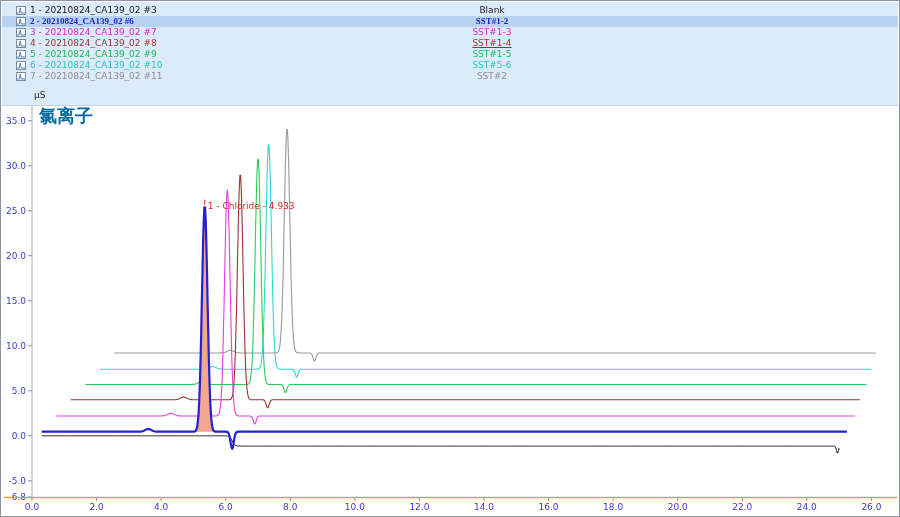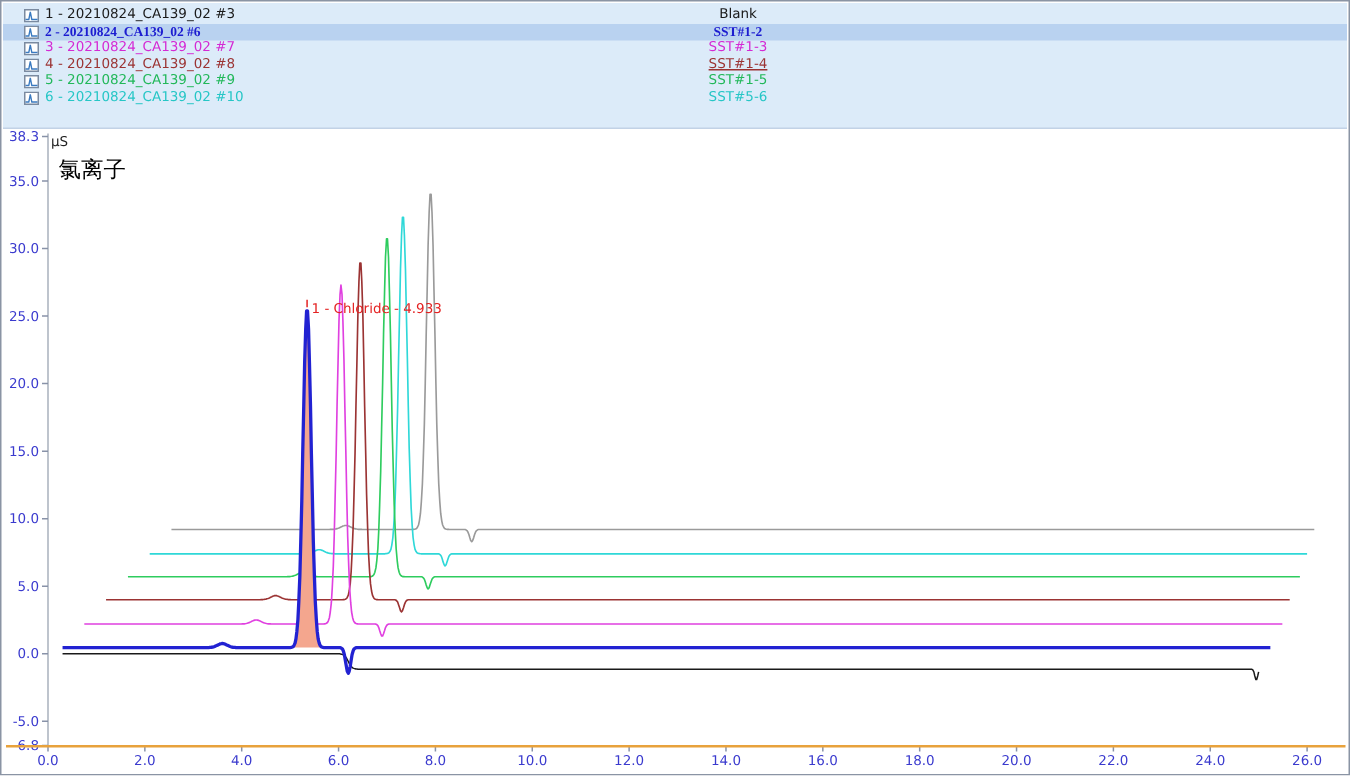--- a/index.html
+++ b/index.html
@@ -4,33 +4,33 @@
 <style>
   * { margin: 0; padding: 0; box-sizing: border-box; }
   html, body { background: #ffffff; font-family: "DejaVu Sans", sans-serif; }
   .window {
     position: relative; width: 900px; height: 517px;
     background: #ffffff; border: 1px solid #8a94a4; overflow: hidden;
   }
   #plot { position: absolute; left: 0; top: 0; }
   #plot text { font-family: "DejaVu Sans", sans-serif; }
   .legend {
-    position: absolute; left: 1px; top: 1px; width: 896px; height: 84px;
+    position: absolute; left: 1px; top: 1px; width: 896px; height: 104px;
     background: #dcebf9; padding-top: 3px; border-bottom: 1px solid #c2d2e6;
   }
   .lg-row {
     position: relative; height: 11px; line-height: 11px;
     font-size: 9px; padding-left: 14px; white-space: nowrap;
   }
   .lg-row.sel { background: #b9d2f0; }
   .lg-row.sel .lg-name, .lg-row.sel .lg-label { font-weight: bold; font-family: Liberation Serif, serif; }
   .lg-icon { display: inline-block; width: 10px; height: 9px; vertical-align: middle; margin-right: 4px; }
   .lg-name { vertical-align: middle; }
   .lg-label { position: absolute; left: 430px; top: 0; width: 120px; text-align: center; }
-  .title { position: absolute; left: 38px; top: 103px; font-size: 15px; color: #000000; }
+  .title { position: absolute; left: 38px; top: 103px; font-size: 18px; color: #0369a1; font-weight: bold; }
   .unit  { position: absolute; left: 33px; top: 89px; font-size: 9px; color: #222222; }
 </style>
 </head>
 <body>
 
 <div class="window">
   <svg id="plot" width="900" height="517">
       <line x1="31" y1="88" x2="31" y2="496" stroke="#a8b0bc" stroke-width="1"></line>
       <line x1="27" y1="90" x2="31" y2="90" stroke="#8892a8" stroke-width="1"></line>
       <text x="25" y="93" text-anchor="end" fill="#3a3ace" font-size="9">38.3</text>
@@ -112,16 +112,20 @@
             <polyline points="1,7 3.2,7 4.2,2 5.2,7 9,7" fill="none" stroke="#3a7ac0" stroke-width="0.9"></polyline>
           </svg></span><span class="lg-name" style="color: rgb(155, 51, 51);">4 - 20210824_CA139_02 #8</span><span class="lg-label" style="color: rgb(155, 51, 51); text-decoration: underline;">SST#1-4</span></div>
       <div class="lg-row"><span class="lg-icon"><svg width="10" height="9" viewBox="0 0 10 9">
             <rect x="0.5" y="0.5" width="9" height="8" fill="#ffffff" stroke="#7a8aa0"></rect>
             <polyline points="1,7 3.2,7 4.2,2 5.2,7 9,7" fill="none" stroke="#3a7ac0" stroke-width="0.9"></polyline>
           </svg></span><span class="lg-name" style="color: rgb(34, 184, 90);">5 - 20210824_CA139_02 #9</span><span class="lg-label" style="color: rgb(34, 184, 90);">SST#1-5</span></div>
       <div class="lg-row"><span class="lg-icon"><svg width="10" height="9" viewBox="0 0 10 9">
             <rect x="0.5" y="0.5" width="9" height="8" fill="#ffffff" stroke="#7a8aa0"></rect>
             <polyline points="1,7 3.2,7 4.2,2 5.2,7 9,7" fill="none" stroke="#3a7ac0" stroke-width="0.9"></polyline>
           </svg></span><span class="lg-name" style="color: rgb(38, 198, 198);">6 - 20210824_CA139_02 #10</span><span class="lg-label" style="color: rgb(38, 198, 198);">SST#5-6</span></div>
+      <div class="lg-row"><span class="lg-icon"><svg width="10" height="9" viewBox="0 0 10 9">
+            <rect x="0.5" y="0.5" width="9" height="8" fill="#ffffff" stroke="#7a8aa0"></rect>
+            <polyline points="1,7 3.2,7 4.2,2 5.2,7 9,7" fill="none" stroke="#3a7ac0" stroke-width="0.9"></polyline>
+          </svg></span><span class="lg-name" style="color: rgb(142, 142, 142);">7 - 20210824_CA139_02 #11</span><span class="lg-label" style="color: rgb(142, 142, 142);">SST#2</span></div>
     </div>
   <div class="unit">µS</div>
   <div class="title">氯离子</div>
 </div>
 
 </body></html>

